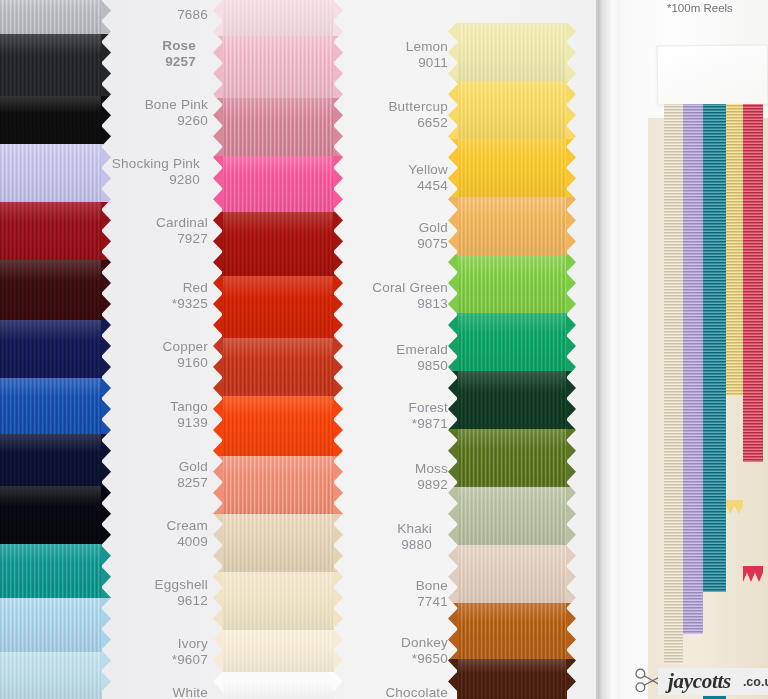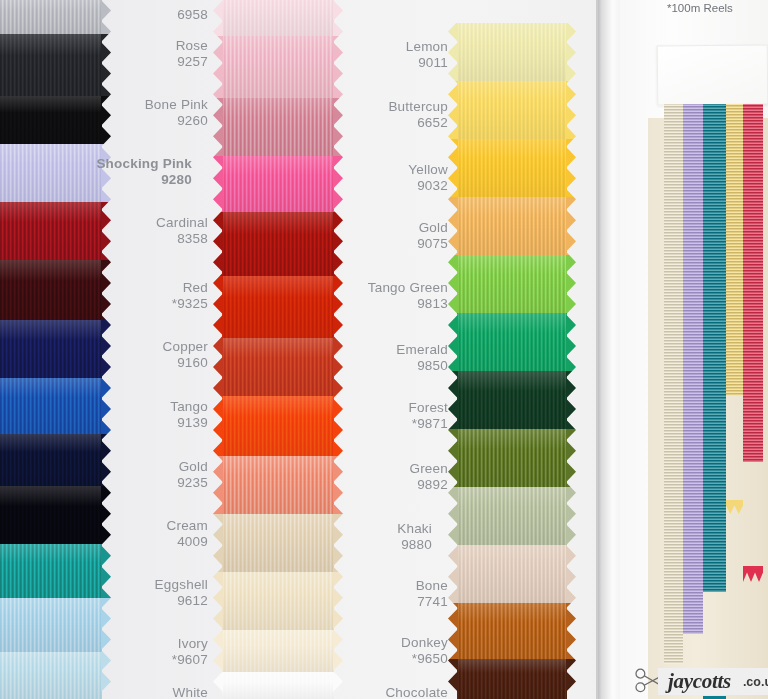--- a/index.html
+++ b/index.html
@@ -253,53 +253,53 @@
              #18958f 544px,#18958f 598px,
              #a9d3e8 598px,#a9d3e8 652px,
              #bcdce9 652px,#bcdce9 699px);
            -webkit-mask-image:repeating-linear-gradient(180deg,#000 0 0);
            clip-path:polygon(0% 0%, 100% 1.5%, 0% 3%, 100% 4.5%, 0% 6%, 100% 7.5%, 0% 9%, 100% 10.5%, 0% 12%, 100% 13.5%, 0% 15%, 100% 16.5%, 0% 18%, 100% 19.5%, 0% 21%, 100% 22.5%, 0% 24%, 100% 25.5%, 0% 27%, 100% 28.5%, 0% 30%, 100% 31.5%, 0% 33%, 100% 34.5%, 0% 36%, 100% 37.5%, 0% 39%, 100% 40.5%, 0% 42%, 100% 43.5%, 0% 45%, 100% 46.5%, 0% 48%, 100% 49.5%, 0% 51%, 100% 52.5%, 0% 54%, 100% 55.5%, 0% 57%, 100% 58.5%, 0% 60%, 100% 61.5%, 0% 63%, 100% 64.5%, 0% 66%, 100% 67.5%, 0% 69%, 100% 70.5%, 0% 72%, 100% 73.5%, 0% 75%, 100% 76.5%, 0% 78%, 100% 79.5%, 0% 81%, 100% 82.5%, 0% 84%, 100% 85.5%, 0% 87%, 100% 88.5%, 0% 90%, 100% 91.5%, 0% 93%, 100% 94.5%, 0% 96%, 100% 97.5%, 0% 99%, 0% 100%);"></div>
   </div>
 
   <div style="position:absolute; left:60px; top:0; width:148px; height:699px;">
     <div class="label" style="right:0; top:-9px;">
       <span class="nm" style="visibility:hidden">pale-pink</span>
-      <span class="cd">6958</span>
-    </div>
-    <div class="label" style="right:0; top:38px;">
+      <span class="cd">7686</span>
+    </div>
+    <div class="label" style="right:12px; top:38px;font-weight:bold;">
       <span class="nm">Rose</span>
       <span class="cd">9257</span>
     </div>
     <div class="label" style="right:0; top:97px;">
       <span class="nm">Bone Pink</span>
       <span class="cd">9260</span>
     </div>
-    <div class="label" style="right:16px; top:156px;font-weight:bold;">
+    <div class="label" style="right:8px; top:156px;">
       <span class="nm">Shocking Pink</span>
       <span class="cd">9280</span>
     </div>
     <div class="label" style="right:0; top:215px;">
       <span class="nm">Cardinal</span>
-      <span class="cd">8358</span>
+      <span class="cd">7927</span>
     </div>
     <div class="label" style="right:0; top:280px;">
       <span class="nm">Red</span>
       <span class="cd">*9325</span>
     </div>
     <div class="label" style="right:0; top:339px;">
       <span class="nm">Copper</span>
       <span class="cd">9160</span>
     </div>
     <div class="label" style="right:0; top:399px;">
       <span class="nm">Tango</span>
       <span class="cd">9139</span>
     </div>
     <div class="label" style="right:0; top:459px;">
       <span class="nm">Gold</span>
-      <span class="cd">9235</span>
+      <span class="cd">8257</span>
     </div>
     <div class="label" style="right:0; top:518px;">
       <span class="nm">Cream</span>
       <span class="cd">4009</span>
     </div>
     <div class="label" style="right:0; top:577px;">
       <span class="nm">Eggshell</span>
       <span class="cd">9612</span>
     </div>
     <div class="label" style="right:0; top:636px;">
@@ -404,40 +404,40 @@
     <div class="label" style="right:0; top:39px;">
       <span class="nm">Lemon</span>
       <span class="cd">9011</span>
     </div>
     <div class="label" style="right:0; top:99px;">
       <span class="nm">Buttercup</span>
       <span class="cd">6652</span>
     </div>
     <div class="label" style="right:0; top:162px;margin-left:28px;">
       <span class="nm">Yellow</span>
-      <span class="cd">9032</span>
+      <span class="cd">4454</span>
     </div>
     <div class="label" style="right:0; top:220px;">
       <span class="nm">Gold</span>
       <span class="cd">9075</span>
     </div>
     <div class="label" style="right:0; top:280px;">
-      <span class="nm">Tango Green</span>
+      <span class="nm">Coral Green</span>
       <span class="cd">9813</span>
     </div>
     <div class="label" style="right:0; top:342px;">
       <span class="nm">Emerald</span>
       <span class="cd">9850</span>
     </div>
     <div class="label" style="right:0; top:400px;">
       <span class="nm">Forest</span>
       <span class="cd">*9871</span>
     </div>
     <div class="label" style="right:0; top:461px;">
-      <span class="nm">Green</span>
+      <span class="nm">Moss</span>
       <span class="cd">9892</span>
     </div>
     <div class="label" style="right:16px; top:521px;">
       <span class="nm">Khaki</span>
       <span class="cd">9880</span>
     </div>
     <div class="label" style="right:0; top:578px;">
       <span class="nm">Bone</span>
       <span class="cd">7741</span>
     </div>

